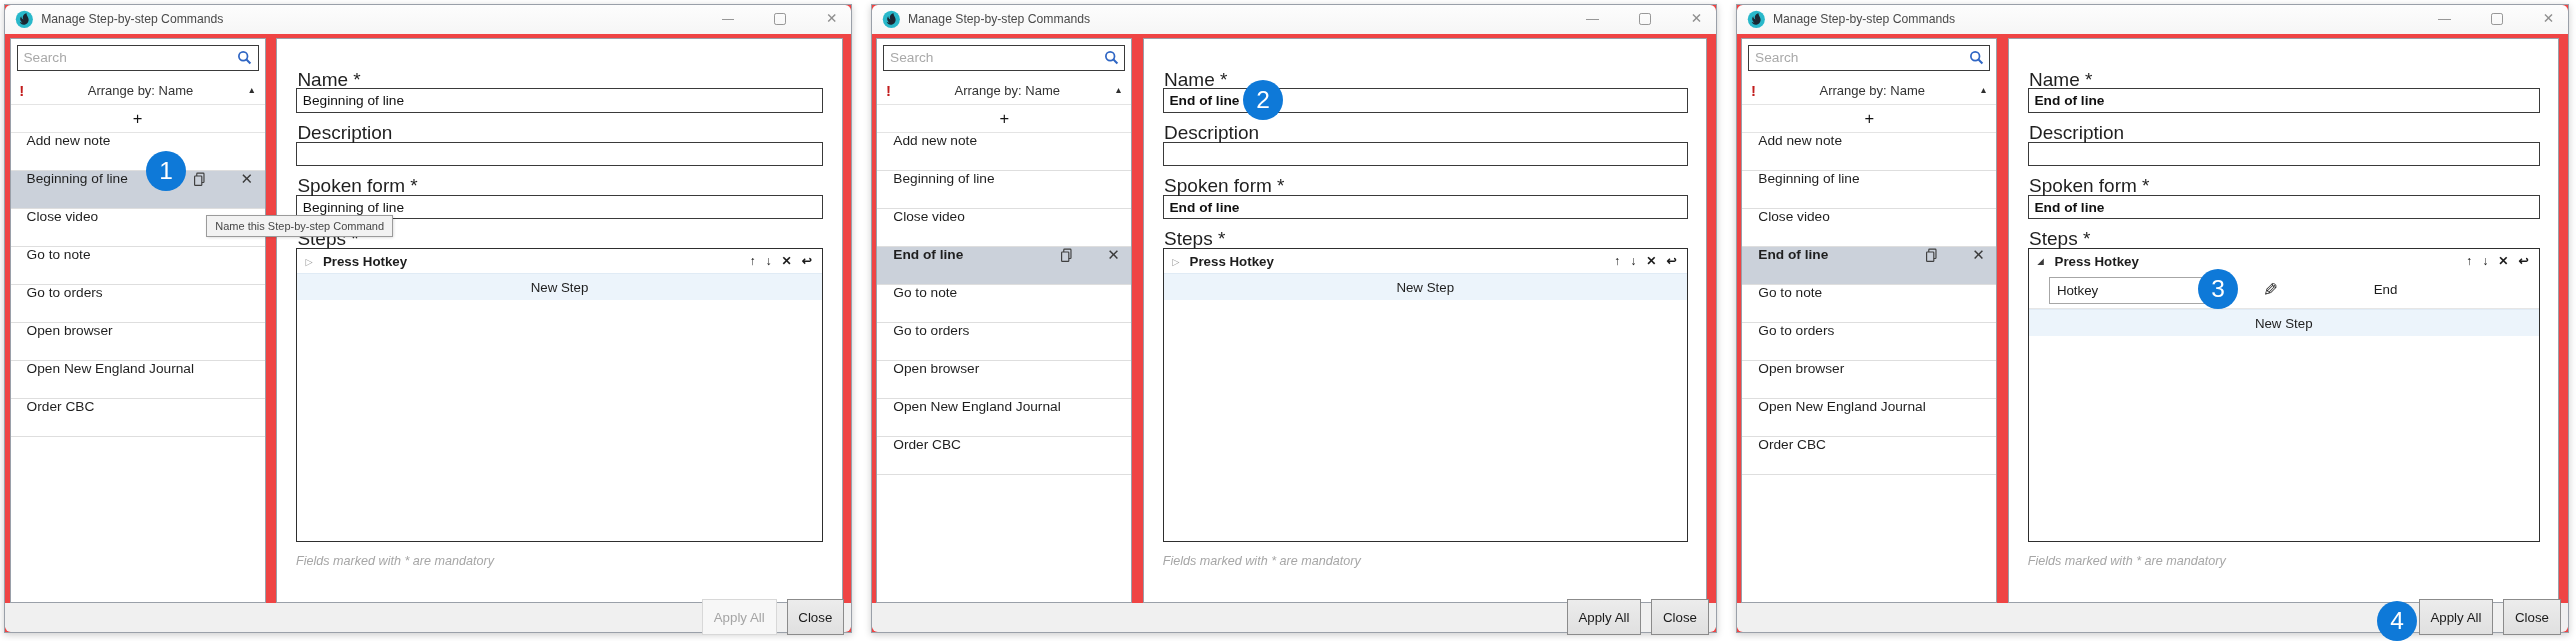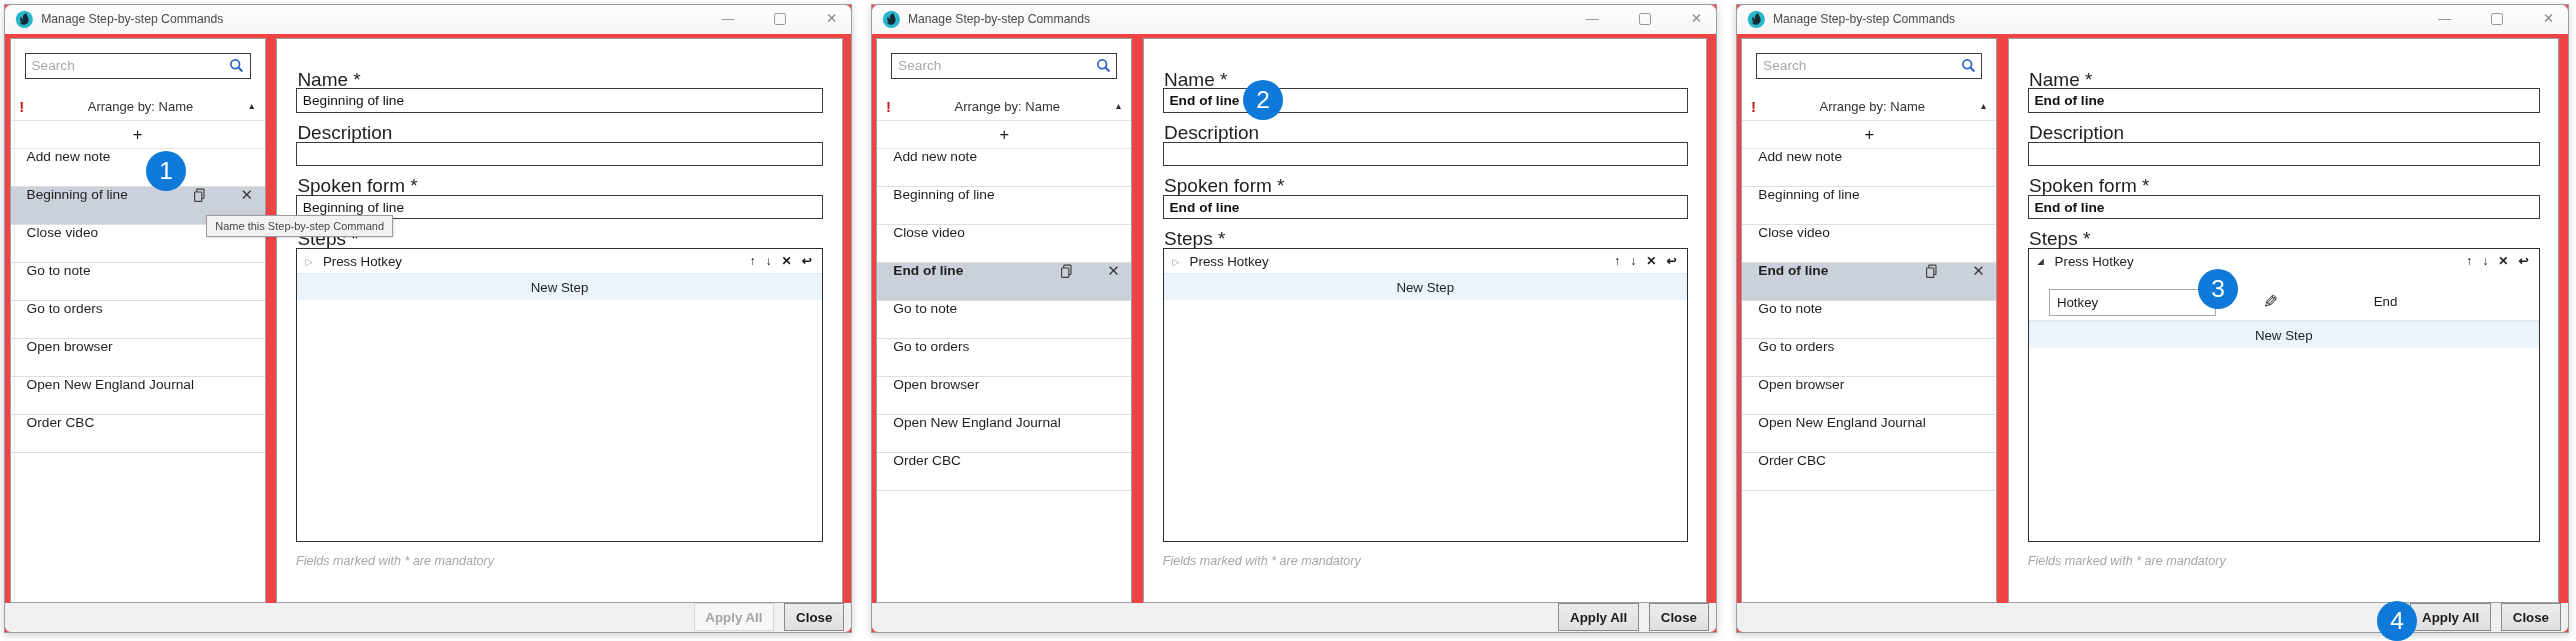--- a/index.html
+++ b/index.html
@@ -18,21 +18,21 @@
   .wtitle{margin-left:7.2px;font-size:12.2px;color:#4a4a4a;white-space:nowrap;}
   .winbtns{margin-left:auto;display:flex;align-items:center;gap:36px;}
   .wb{display:flex;align-items:center;justify-content:center;width:16px;height:16px;color:#8f8f8f;}
   .wb-min i{display:block;width:12.2px;height:0;border-top:1.4px solid #979797;}
   .wb-max i{display:block;width:10px;height:10px;border:1.1px solid #979797;border-radius:2.2px;}
   .wb-cls{font-size:13.7px;line-height:1;}
 
   
   .listpanel{position:absolute;left:4.3px;top:33px;width:256px;bottom:29px;border:0.7px solid #9aa0a9;
     background:#fff;box-sizing:border-box;}
-  .searchbox{margin:14px;height:26px;border:1.4px solid #3a3a3a;display:flex;align-items:center;box-sizing:border-box;gap:36px;}
+  .searchbox{margin:6px;height:26px;border:1.4px solid #3a3a3a;display:flex;align-items:center;box-sizing:border-box;gap:36px;}
   .searchbox input{flex:1;border:none;outline:none;font-size:13.7px;padding:0 4.3px 0 5.8px;color:#222;
     font-family:"Liberation Sans",sans-serif;min-width:0;}
   .searchbox input::placeholder{color:#a9a9a9;}
   .search-ic{flex:0 0 17.3px;margin-right:4.3px;}
   .arrange{height:27px;display:flex;align-items:center;padding:0 8.6px;border-bottom:0.7px solid #e4e4e4;}
   .bang{color:#c21c1c;font-weight:bold;font-size:15px;width:14.4px;}
   .arrange-label{flex:1;text-align:center;font-size:13px;color:#333;}
   .sortarrow{font-size:8.6px;color:#2e2e2e;}
   .addrow{height:27px;line-height:26px;text-align:center;font-size:16.5px;color:#141414;border-bottom:0.7px solid #e4e4e4;}
   .items{}
@@ -49,37 +49,37 @@
     background:#fff;box-sizing:border-box;padding:34px 18.7px 0 18.7px;}
   .flabel{font-size:19px;line-height:14.4px;color:#1f1f1f;margin:0 0 1.4px 1.4px;height:14.4px;}
   .fgap{height:13px;}
   .finput{display:block;width:100%;height:24.5px;border:1.4px solid #3a3a3a;font-size:13.7px;padding:0 5.8px;
     box-sizing:border-box;color:#101010;background:#fff;font-family:"Liberation Sans",sans-serif;outline:none;}
   .finput.bold{font-weight:bold;}
   .stepsbox{border:1.4px solid #2e2e2e;height:294px;box-sizing:border-box;position:relative;background:#fff;}
   .stephead{height:24px;display:flex;align-items:center;padding:0 10px 0 8.6px;}
   .expander{width:17.3px;font-size:9.4px;color:#9a9a9a;}
   .expander.open{color:#3a3a3a;font-size:8.6px;}
-  .stepname{font-size:13.3px;color:#1c1c1c;}
+  .stepname{font-size:13.3px;color:#1c1c1c;font-weight:bold;}
   .stepicons{margin-left:auto;display:flex;gap:10px;font-size:12.2px;color:#1a1a1a;font-weight:bold;}
   .stepicons span{line-height:1;}
-  .stepdetail{height:35px;border-bottom:0.7px solid #e6e6e6;position:relative;margin-top:12px;}
+  .stepdetail{height:35px;border-bottom:0.7px solid #e6e6e6;position:relative;}
   .hotcell{position:absolute;left:20px;top:3.6px;width:167px;height:27px;border:0.7px solid #a6a6a6;
     box-sizing:border-box;display:flex;align-items:center;padding-left:7.2px;font-size:13.3px;color:#1c1c1c;}
   .pencil{position:absolute;left:234px;top:5.8px;font-size:18px;color:#1a1a1a;transform:scaleX(-1);}
   .keyval{position:absolute;left:345px;top:8.6px;font-size:13.3px;color:#1c1c1c;}
   .newstep{height:26px;background:#ecf4fb;border-top:0.7px solid #e0ebf5;display:flex;align-items:center;
     justify-content:center;font-size:13.3px;color:#1f1f1f;}
   .mandnote{margin-top:11.5px;font-style:italic;color:#a6a6a6;font-size:12.6px;}
 
   
   .footer{position:absolute;left:0;right:0;bottom:0;height:29px;background:#f0f0f0;
     border-radius:0 0 5.8px 5.8px;display:flex;align-items:center;justify-content:flex-end;padding:0 7.2px;gap:10px;}
-  .btn{height:28px;padding:0 10.8px;font-size:13.3px;font-family:"Liberation Sans",sans-serif;
-    background:linear-gradient(#ececec,#e0e0e0);border:0.7px solid #8b8b8b;color:#1b1b1b;font-weight:bold;}
+  .btn{height:36px;padding:0 10.8px;font-size:13.3px;font-family:"Liberation Sans",sans-serif;
+    background:linear-gradient(#ececec,#e0e0e0);border:0.7px solid #8b8b8b;color:#1b1b1b;}
   .btn.disabled{background:#f7f7f7;border-color:#d8d8d8;color:#a5a5a5;}
 
   
   .tooltip{position:absolute;left:201px;top:210px;height:20px;background:#f2f2f2;border:0.7px solid #9b9b9b;
     box-shadow:0.7px 1.4px 2.9px rgba(0,0,0,.18);font-size:11px;color:#474747;display:flex;align-items:center;
     padding:0 8px;z-index:20;white-space:nowrap;}
   .annot{position:absolute;width:40px;height:40px;border-radius:50%;background:#0e79d8;color:#fff;
     display:flex;align-items:center;justify-content:center;font-size:24.5px;z-index:30;}
   #a1{left:146px;top:151px;}
   #a2{left:1243px;top:80px;}

